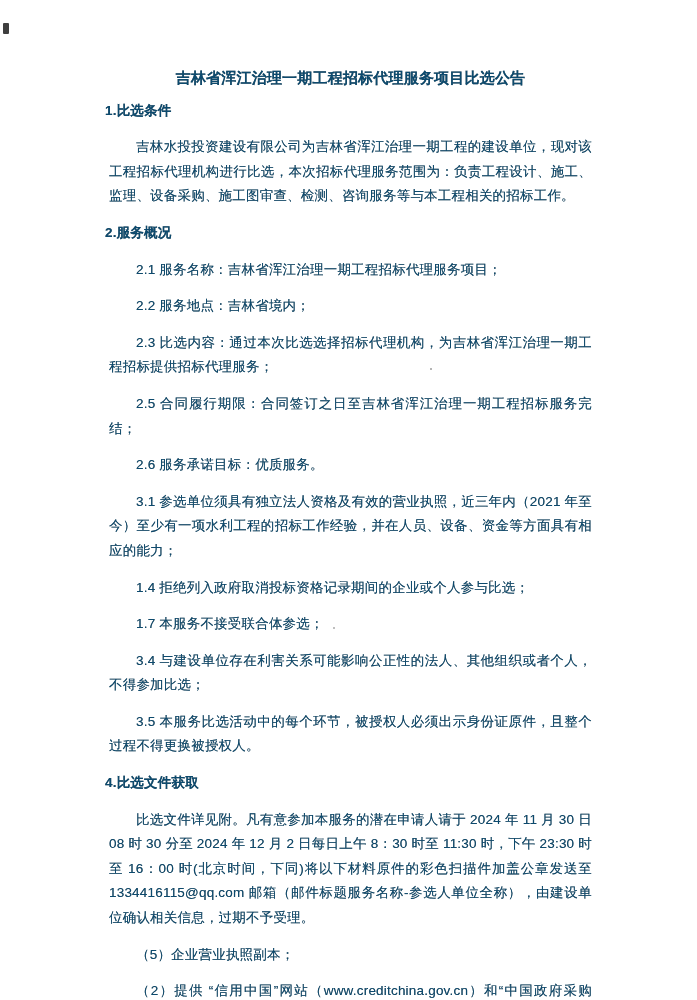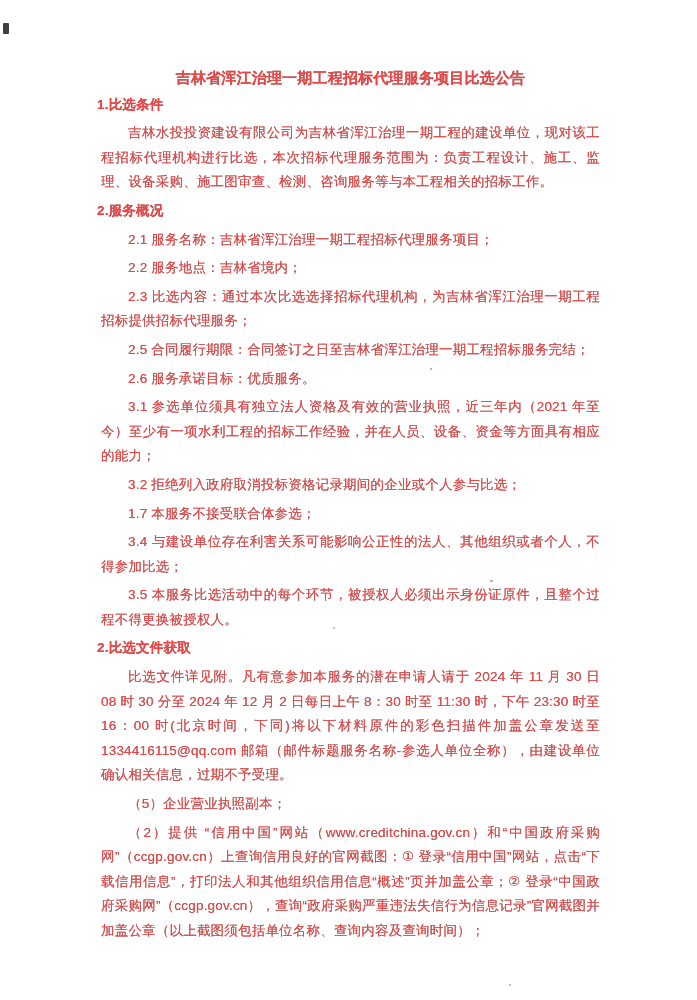--- a/index.html
+++ b/index.html
@@ -6,21 +6,21 @@
     margin: 0;
     padding: 0;
     background: #ffffff;
   }
   .page {
     position: relative;
     width: 697px;
     height: 1000px;
     background: #ffffff;
     overflow: hidden;
-    color: #ef4444;
+    color: #0c4a6e;
     font-family: "Liberation Sans", "DejaVu Sans", sans-serif;
   }
   .content {
     position: absolute;
     left: 97px;
     top: 66px;
     width: 507px;
     font-size: 13.5px;
     line-height: 24.6px;
     text-align: justify;
@@ -31,25 +31,25 @@
   .doc-title {
     text-align: center;
     font-weight: bold;
     font-size: 15px;
     margin: 0 0 2px 0;
     text-indent: 0;
   }
   .section-heading {
     font-size: 13.5px;
     font-weight: bold;
-    margin: 0;
+    margin: 8px;
     text-indent: 0;
   }
   .para {
-    margin: 4px;
+    margin: 12px;
     text-indent: 2em;
   }
   
   .speck {
     position: absolute;
     background: #2a2a2a;
   }
   .speck.s1 { left: 3px;   top: 23px;  width: 6px; height: 11px; border-radius: 1px; opacity: 0.9; }
   .speck.s2 { left: 430px; top: 368px; width: 2px; height: 2px;  opacity: 0.35; }
   .speck.s3 { left: 490px; top: 580px; width: 3px; height: 2px;  opacity: 0.35; }
@@ -75,24 +75,24 @@
     <p class="para">吉林水投投资建设有限公司为吉林省浑江治理一期工程的建设单位，现对该工程招标代理机构进行比选，本次招标代理服务范围为：负责工程设计、施工、监理、设备采购、施工图审查、检测、咨询服务等与本工程相关的招标工作。</p>
 
     <p class="section-heading">2.服务概况</p>
     <p class="para">2.1 服务名称：吉林省浑江治理一期工程招标代理服务项目；</p>
     <p class="para">2.2 服务地点：吉林省境内；</p>
     <p class="para">2.3 比选内容：通过本次比选选择招标代理机构，为吉林省浑江治理一期工程招标提供招标代理服务；</p>
     <p class="para">2.5 合同履行期限：合同签订之日至吉林省浑江治理一期工程招标服务完结；</p>
     <p class="para">2.6 服务承诺目标：优质服务。</p>
 
     <p class="para">3.1 参选单位须具有独立法人资格及有效的营业执照，近三年内（2021 年至今）至少有一项水利工程的招标工作经验，并在人员、设备、资金等方面具有相应的能力；</p>
-    <p class="para">3.2 拒绝列入政府取消投标资格记录期间的企业或个人参与比选；</p>
+    <p class="para">1.4 拒绝列入政府取消投标资格记录期间的企业或个人参与比选；</p>
     <p class="para">1.7 本服务不接受联合体参选；</p>
     <p class="para">3.4 与建设单位存在利害关系可能影响公正性的法人、其他组织或者个人，不得参加比选；</p>
     <p class="para">3.5 本服务比选活动中的每个环节，被授权人必须出示身份证原件，且整个过程不得更换被授权人。</p>
 
-    <p class="section-heading">2.比选文件获取</p>
+    <p class="section-heading">4.比选文件获取</p>
     <p class="para">比选文件详见附。凡有意参加本服务的潜在申请人请于 2024 年 11 月 30 日 08 时 30 分至 2024 年 12 月 2 日每日上午 8：30 时至 11:30 时，下午 23:30 时至 16：00 时(北京时间，下同)将以下材料原件的彩色扫描件加盖公章发送至 1334416115@qq.com 邮箱（邮件标题服务名称-参选人单位全称），由建设单位确认相关信息，过期不予受理。</p>
     <p class="para">（5）企业营业执照副本；</p>
     <p class="para">（2）提供 “信用中国”网站（www.creditchina.gov.cn）和“中国政府采购网”（ccgp.gov.cn）上查询信用良好的官网截图：① 登录“信用中国”网站，点击“下载信用信息”，打印法人和其他组织信用信息“概述”页并加盖公章；② 登录“中国政府采购网”（ccgp.gov.cn），查询“政府采购严重违法失信行为信息记录”官网截图并加盖公章（以上截图须包括单位名称、查询内容及查询时间）；</p>
 
   </div>
 </div>
 
 </body></html>

